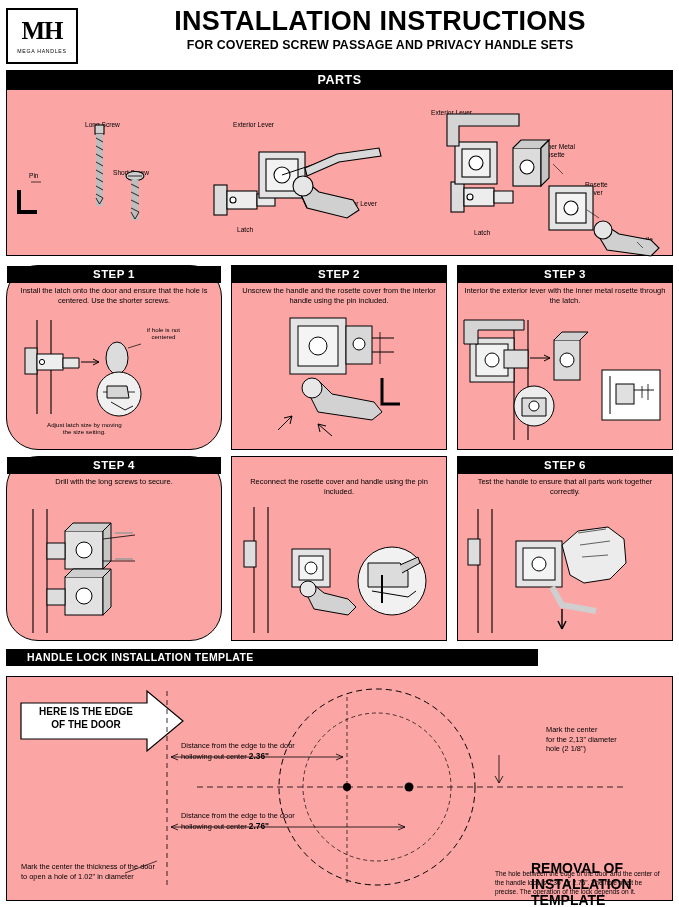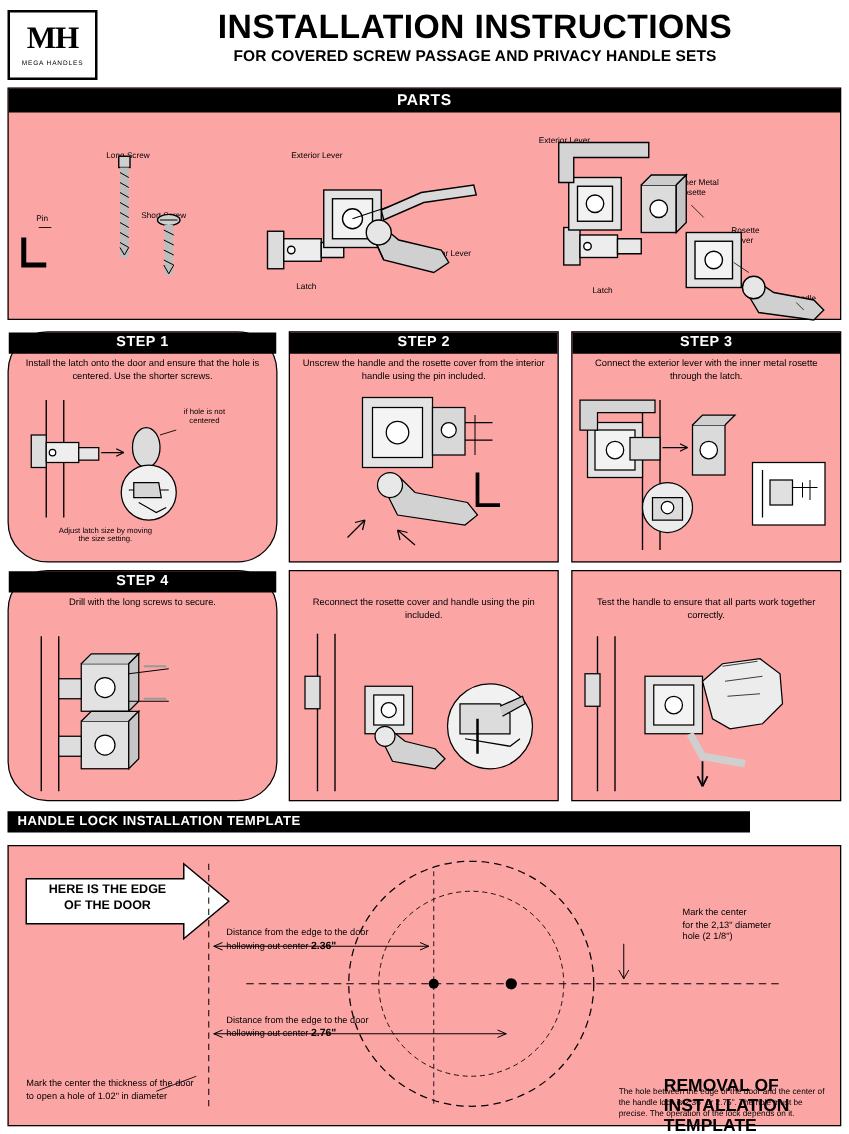--- a/index.html
+++ b/index.html
@@ -110,25 +110,25 @@
   
   .steprow1 { top: 265px; height: 185px; }
   .steprow2 { top: 456px; height: 185px; }
   .stepA { left: 6px; width: 216px; border-radius: 32px; }
   .stepB { left: 231px; width: 216px; }
   .stepC { left: 457px; width: 216px; }
 
   
   #tmpl-band {
     position: absolute;
-    left: 6px; top: 649px; width: 594px; height: 17px;
+    left: 6px; top: 649px; width: 532px; height: 17px;
     background: #000; color: #fff;
     font-size: 10.5px; font-weight: bold;
     line-height: 17px;
-    padding-left: 8px;
+    padding-left: 21px;
     letter-spacing: 0.4px;
   }
   #tmpl { left: 6px; top: 676px; width: 667px; height: 225px; }
 
   .edge-arrow-text {
     position: absolute;
     font-size: 10px;
     font-weight: bold;
     line-height: 1.25;
     text-align: center;
@@ -289,21 +289,21 @@
 
         <path d="M150 66 L150 92 L168 92" stroke-width="3"></path>
         <path d="M60 104 L46 118 M60 104 L52 106 M60 104 L58 112" stroke-width="1"></path>
         <path d="M86 112 L100 124 M86 112 L88 120 M86 112 L94 114" stroke-width="1"></path>
       </g>
     </svg>
   </div>
 
   <div class="panel steprow1 stepC">
     <div class="band step-band">STEP 3</div>
-    <div class="step-desc">Connect the exterior lever with the inner metal rosette through the latch.</div>
+    <div class="step-desc">Interior the exterior lever with the inner metal rosette through the latch.</div>
     <svg class="art" style="top:48px; height:132px;" viewBox="0 0 213 132">
       <g fill="none" stroke="#000" stroke-width="1">
         <path d="M56 6 L56 126 M70 6 L70 126" stroke-width="1.1"></path>
         <rect x="12" y="24" width="44" height="44" fill="#e2e2e2"></rect>
         <rect x="18" y="30" width="32" height="32" fill="#f2f2f2"></rect>
         <circle cx="34" cy="46" r="7" fill="#fff"></circle>
         <path d="M6 6 L66 6 L66 16 L20 16 L20 30 L6 30 Z" fill="#d4d4d4"></path>
         <rect x="46" y="36" width="24" height="18" fill="#ddd"></rect>
         <path d="M72 44 L92 44"></path>
           <path d="M92 44 L86 41 M92 44 L86 47"></path>
@@ -358,20 +358,21 @@
         <circle cx="160" cy="78" r="34" fill="#f1f1f1"></circle>
         <path d="M136 60 L168 60 L176 68 L176 84 L136 84 Z" fill="#dcdcdc"></path>
         <path d="M140 88 L176 94 L184 88" stroke-width="1"></path>
         <path d="M168 62 L186 54 L188 60 L170 70" fill="#ccc"></path>
         <path d="M150 100 L150 72" stroke-width="2"></path>
       </g>
     </svg>
   </div>
 
   <div class="panel steprow2 stepC">
+    <div class="band step-band">STEP 6</div>
     <div class="step-desc">Test the handle to ensure that all parts work together correctly.</div>
     <svg class="art" style="top:48px; height:132px;" viewBox="0 0 213 132">
       <g fill="none" stroke="#000" stroke-width="1">
         <path d="M20 4 L20 128 M34 4 L34 128" stroke-width="1.1"></path>
         <rect x="10" y="34" width="12" height="26" fill="#ddd"></rect>
         <rect x="58" y="36" width="46" height="46" fill="#e4e4e4"></rect>
         <rect x="65" y="43" width="32" height="32" fill="#f3f3f3"></rect>
         <circle cx="81" cy="59" r="7" fill="#fff"></circle>
         <path d="M94 82 L104 100 L138 106" stroke-width="6" stroke="#cfcfcf"></path>
         <path d="M104 40 L120 26 L150 22 L166 34 L168 58 L152 74 L126 78 L112 70 Z" fill="#ececec"></path>

